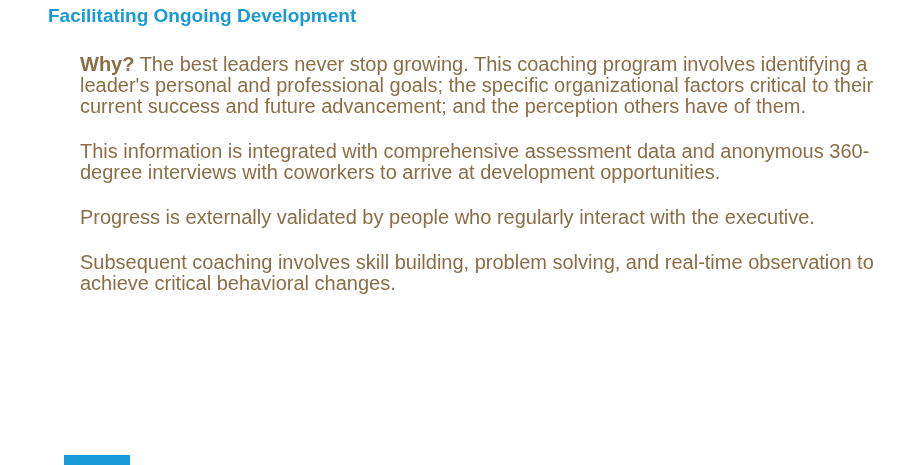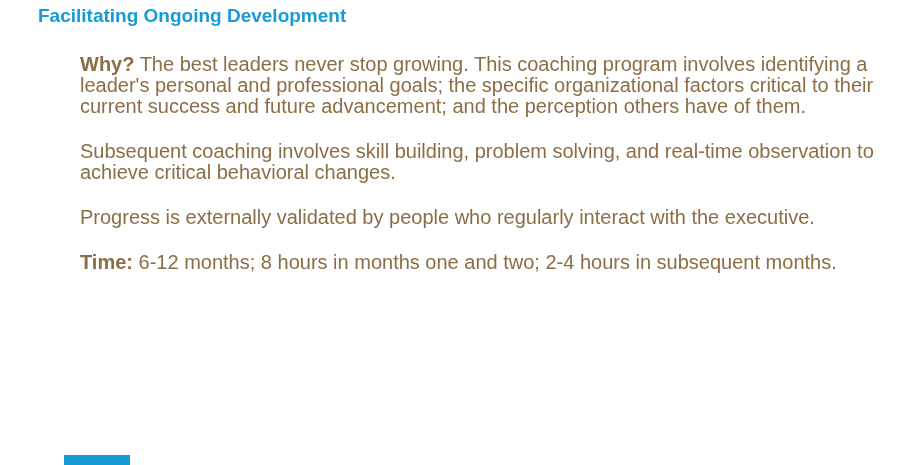--- a/index.html
+++ b/index.html
@@ -13,21 +13,21 @@
     position: relative;
     overflow: hidden;
     font-family: "Liberation Sans", sans-serif;
   }
   .page {
     position: absolute;
     inset: 0;
   }
   .page-title {
     margin: 0;
-    padding: 3px 0 0 38px;
+    padding: 3px 0 0 48px;
     font-size: 19px;
     line-height: 26px;
     font-weight: bold;
     color: #189AD6;
     letter-spacing: 0px;
   }
   .body-text {
     margin-left: 80px;
     margin-top: 25px;
     width: 815px;
@@ -54,25 +54,25 @@
 <body>
 
 <div class="page">
 
   <h1 class="page-title">Facilitating Ongoing Development</h1>
 
   <div class="body-text">
 
     <p><span class="lead">Why?</span> <span>The best leaders never stop growing.  This coaching program involves identifying a leader's personal and professional goals; the specific organizational factors critical to their current success and future advancement; and the perception others have of them.</span></p>
 
+    <p><span class="lead"></span> <span>This information is integrated with comprehensive assessment data and anonymous 360-degree interviews with coworkers to arrive at development opportunities.</span></p>
+
+    <p><span class="lead"></span> <span>Progress is externally validated by people who regularly interact with the executive.</span></p>
 
     <p><span class="lead"></span> <span>Subsequent coaching involves skill building, problem solving, and real-time observation to achieve critical behavioral changes.</span></p>
 
-    <p><span class="lead"></span> <span>Progress is externally validated by people who regularly interact with the executive.</span></p>
 
-
-    <p><span class="lead">Time:</span> <span>6-12 months; 8 hours in months one and two; 2-4 hours in subsequent months.</span></p>
 
   </div>
 
   <div class="bottom-accent-bar"></div>
 
 </div>
 
 </body></html>

